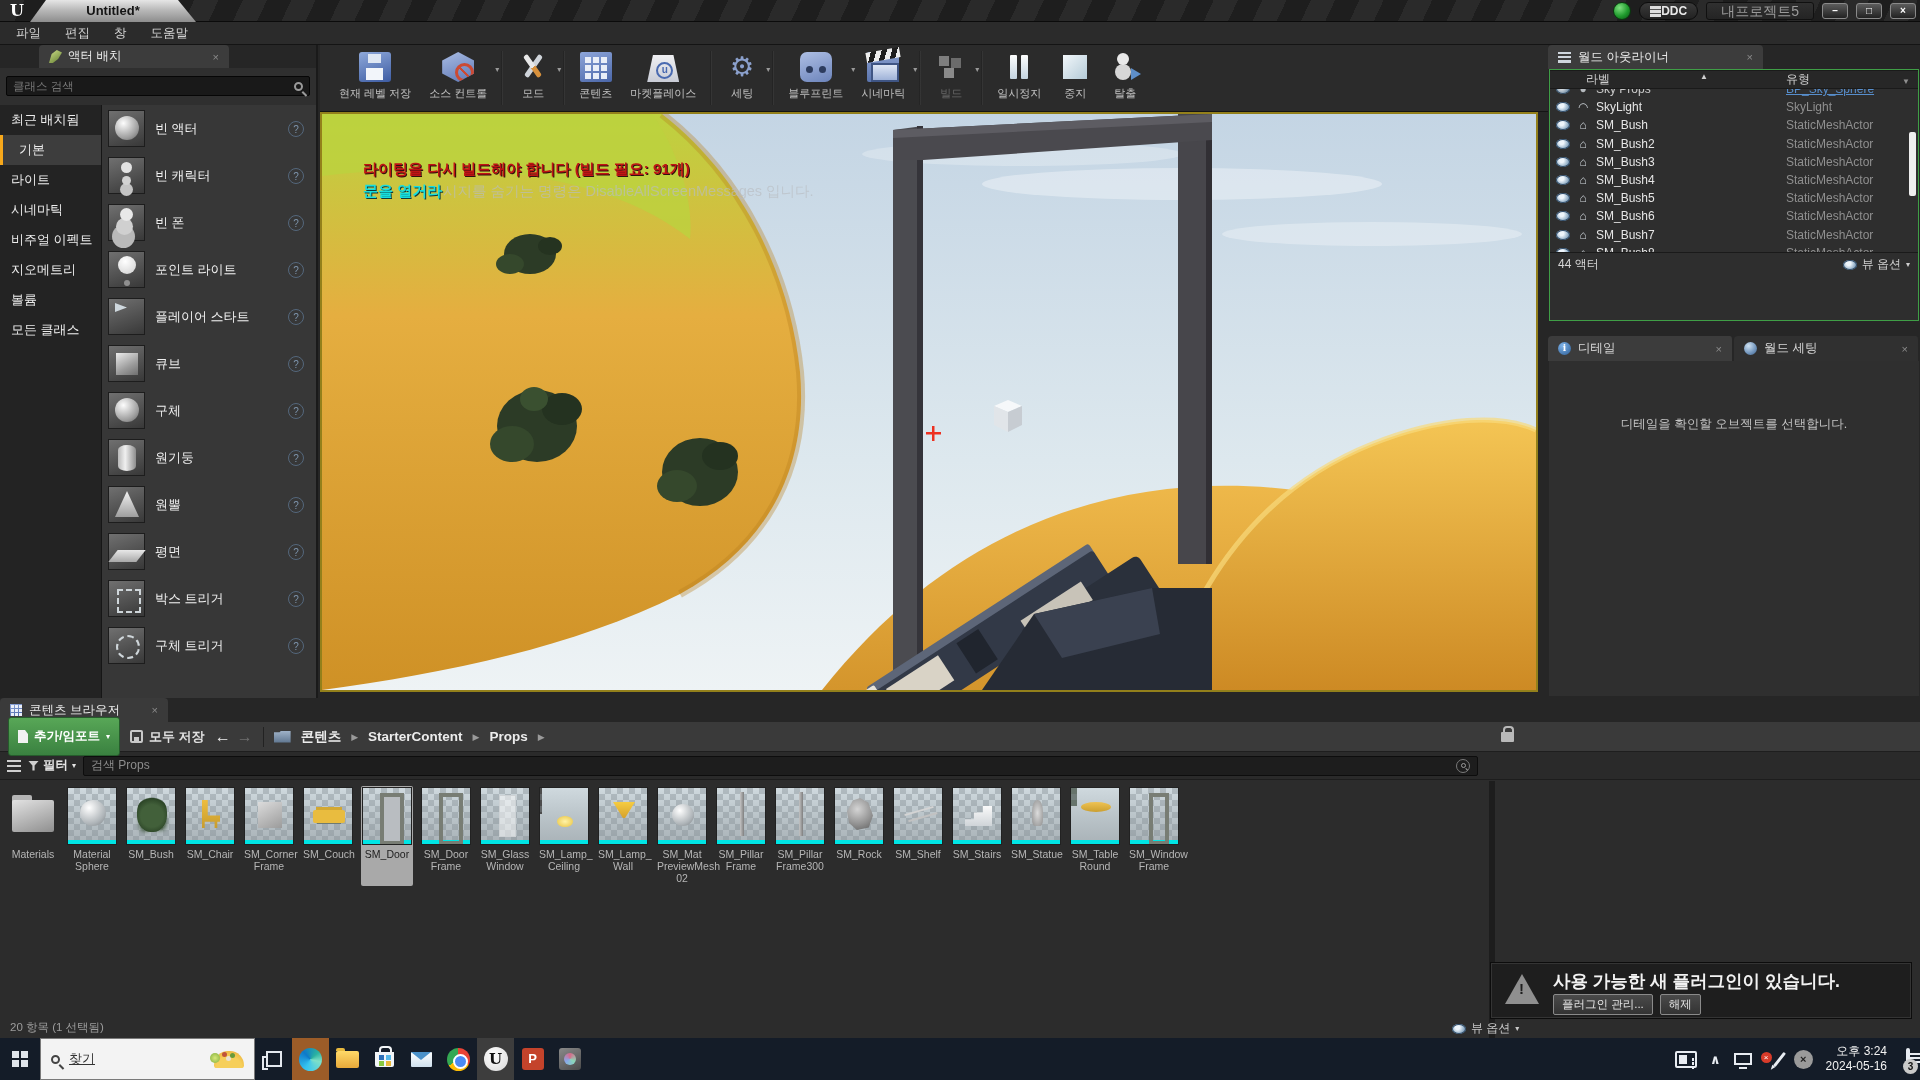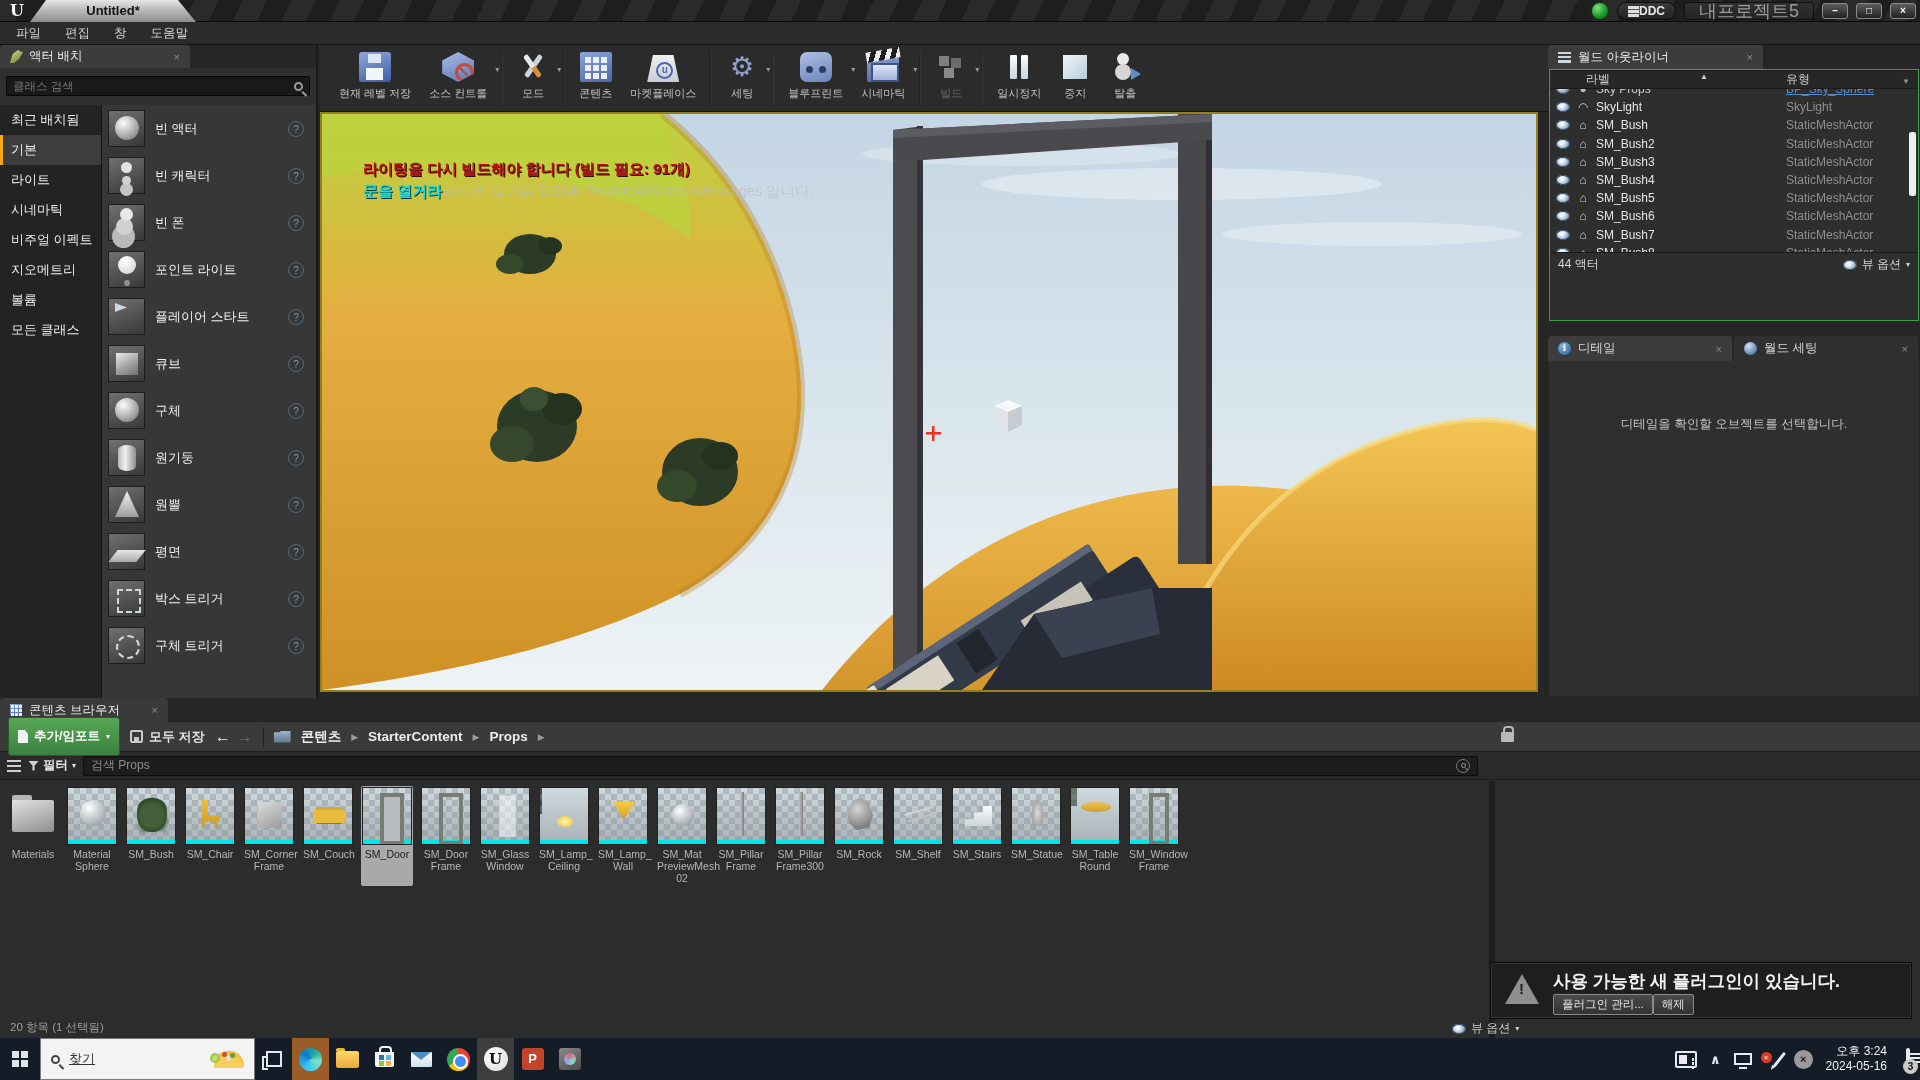--- a/index.html
+++ b/index.html
@@ -11,41 +11,41 @@
 .ue-logo{position:absolute;left:5px;top:0px;width:24px;height:22px;color:#fff;font-family:"DejaVu Serif",serif;
  font-weight:bold;font-size:16px;text-align:center;line-height:22px;}
 .doc-tab{position:absolute;left:30px;top:0;width:166px;height:22px;
  background:linear-gradient(#e6e6e6,#b9b9b9 45%,#8d8d8d);clip-path:polygon(0 100%,16px 0,calc(100% - 18px) 0,100% 100%);
  color:#141414;font-size:13px;text-align:center;line-height:22px;font-weight:bold;}
 .tb-right{position:absolute;right:4px;top:1px;height:20px;display:flex;align-items:center;gap:8px;}
 .ddc-ball{width:18px;height:18px;border-radius:50%;background:radial-gradient(circle at 35% 30%,#7fe07f,#1f9b2d 55%,#0c4f14);border:1px solid #083a0e;}
 .ddc-chip{display:flex;align-items:center;background:linear-gradient(#3a3a3a,#222);border:1px solid #0c0c0c;
  border-radius:9px;padding:1px 10px;height:18px;color:#e8e8e8;font-size:12px;font-weight:bold;}
 .srv{width:11px;height:11px;background:linear-gradient(#ddd 0 3px,#555 3px 4px,#ddd 4px 7px,#555 7px 8px,#ddd 8px 11px);}
-.proj-chip{color:#9a9a9a;font-size:18px;background:linear-gradient(#303030,#242424);border:1px solid #101010;border-radius:3px;padding:0 14px;height:18px;line-height:17px;}
+.proj-chip{color:#9a9a9a;font-size:14px;background:linear-gradient(#303030,#242424);border:1px solid #101010;border-radius:3px;padding:0 14px;height:18px;line-height:17px;}
 .winbtn{width:26px;height:16px;border:1px solid #8a8a8a;border-radius:3px;background:linear-gradient(#5c5c5c,#222);
  color:#fff;font-size:10px;line-height:14px;text-align:center;font-weight:bold;}
 
 #menubar{position:absolute;left:0;top:22px;width:1920px;height:23px;background:#2b2b2b;border-bottom:1px solid #141414;display:flex;padding-left:4px;}
 .menu-item{font-size:12.5px;color:#d4d4d4;padding:0 12px;line-height:22px;}
 
 #place-panel{position:absolute;left:0;top:45px;width:318px;height:653px;background:#2f2f2f;border-right:2px solid #1a1a1a;}
-.panel-tabrow{height:23px;background:#262626;display:flex;align-items:flex-end;}
+.panel-tabrow{height:23px;background:#262626;display:flex;align-items:flex-end;padding-left:39px;}
 .panel-tab{height:23px;background:#3c3c3c;display:flex;align-items:center;gap:6px;padding:0 10px;min-width:190px;
  border-radius:4px 4px 0 0;font-size:12.5px;color:#e8e8e8;}
 .leaf-ico{width:13px;height:13px;background:linear-gradient(145deg,#cfe08a,#5f7a2e);clip-path:polygon(0 100%,20% 30%,60% 0,100% 20%,70% 70%,30% 100%);}
 .tab-close{color:#8a8a8a;font-size:11px;margin-left:auto;}
 .searchbox{position:absolute;left:6px;top:31px;right:6px;height:20px;background:#191919;border:1px solid #060606;border-radius:2px;
  display:flex;align-items:center;padding:0 6px;font-size:11.5px;color:#777;}
 .mag{width:9px;height:9px;border:2px solid #9a9a9a;border-radius:50%;position:relative;flex:none;}
 .mag::after{content:"";position:absolute;left:7px;top:7px;width:6px;height:2px;background:#9a9a9a;transform:rotate(45deg);transform-origin:0 0;}
 .searchbox .mag{margin-left:auto;}
 #cats{position:absolute;left:0;top:60px;width:102px;bottom:0;background:#232323;border-right:1px solid #161616;}
 .cat{height:30px;line-height:30px;padding-left:11px;font-size:13px;color:#ececec;}
-.cat.sel{background:#3d3d3d;border-left:3px solid #f7a81b;padding-left:8px;}
+.cat.sel{background:#3d3d3d;border-left:3px solid #f7a81b;padding-left:16px;}
 #items{position:absolute;left:102px;top:60px;right:0;bottom:0;background:#373737;}
 .pa-item{height:47px;display:flex;align-items:center;}
 .pa-thumb{width:37px;height:37px;margin-left:6px;background:linear-gradient(160deg,#707070,#383838);border:1px solid #1d1d1d;position:relative;flex:none;}
 .pa-label{font-size:13px;color:#f0f0f0;margin-left:10px;flex:1;}
 .help{width:16px;height:16px;border-radius:50%;border:1px solid #54677c;color:#7e95ad;font-size:10px;text-align:center;line-height:15px;margin-right:12px;flex:none;}
 .pa-thumb::after{content:"";position:absolute;}
 .pt-sphere::after,.pt-sphere2::after{left:6px;top:5px;width:24px;height:24px;border-radius:50%;background:radial-gradient(circle at 35% 30%,#fdfdfd,#9e9e9e 65%,#5d5d5d);}
 .pt-character::after{left:12px;top:4px;width:11px;height:11px;border-radius:50%;background:#e3e3e3;box-shadow:0 13px 0 -1px #d2d2d2,0 22px 0 1px #c4c4c4;}
 .pt-pawn::after{left:11px;top:3px;width:13px;height:13px;border-radius:50%;background:#e8e8e8;box-shadow:-2px 12px 0 2px #d0d0d0,-3px 22px 0 5px #b9b9b9;}
 .pt-bulb::after{left:9px;top:4px;width:18px;height:18px;border-radius:50%;background:radial-gradient(circle at 40% 30%,#ffffff,#cfcfcf);box-shadow:0 18px 0 -6px #8f8f8f;}
@@ -201,21 +201,21 @@
 .t-table::after{left:10px;top:14px;width:30px;height:10px;border-radius:50%;background:linear-gradient(#eec253,#cb9f30);}
 .tlabel{margin-top:3px;font-size:10.5px;line-height:12px;color:#b6b6b6;text-align:center;min-height:37px;}
 .tile.selected .tlabel{color:#1d1d1d;}
 .cb-status{position:absolute;left:0;bottom:0;height:20px;right:0;font-size:11.5px;color:#9c9c9c;line-height:19px;padding-left:10px;}
 .cb-viewopts{position:absolute;left:1452px;bottom:1px;display:flex;align-items:center;gap:5px;font-size:12px;color:#c9c9c9;}
 
 #notif{position:absolute;left:1490px;top:962px;width:422px;height:57px;background:#1e1e1e;border:1px solid #0c0c0c;box-shadow:inset 0 0 0 1px #343434;z-index:30;display:block;}
 .warn-tri{position:absolute;left:14px;top:11px;width:0;height:0;border-left:17px solid transparent;border-right:17px solid transparent;border-bottom:30px solid #8f8f8f;}
 .warn-tri::after{content:"!";position:absolute;left:-3px;top:6px;color:#1e1e1e;font-weight:bold;font-size:15px;}
 .notif-msg{position:absolute;left:62px;top:6px;font-size:17.5px;color:#f2f2f2;font-weight:bold;white-space:nowrap;}
-.notif-btns{position:absolute;left:62px;top:31px;display:flex;}
+.notif-btns{position:absolute;left:62px;top:31px;display:flex;gap:7px;}
 .nbtn{background:linear-gradient(#4a4a4a,#333);border:1px solid #8a8a8a;border-radius:2px;color:#e4e4e4;font-size:11.5px;padding:2px 8px;}
 
 #taskbar{position:absolute;left:0;top:1038px;width:1920px;height:42px;background:#141c28;z-index:40;display:flex;align-items:center;}
 .start{width:40px;height:42px;display:flex;align-items:center;justify-content:center;}
 .win{width:17px;height:17px;display:grid;grid-template-columns:7px 7px;grid-template-rows:7px 7px;gap:2px;}
 .win div{background:#dfe4ea;}
 .tb-search{width:215px;height:42px;background:#f3f3f3;border:1px solid #7a7a7a;display:flex;align-items:center;gap:9px;padding:0 10px;}
 .tb-search .mag{border-color:#444;}
 .tb-search .mag::after{background:#444;}
 .tb-search span{font-size:13px;color:#333;text-decoration:underline;}

